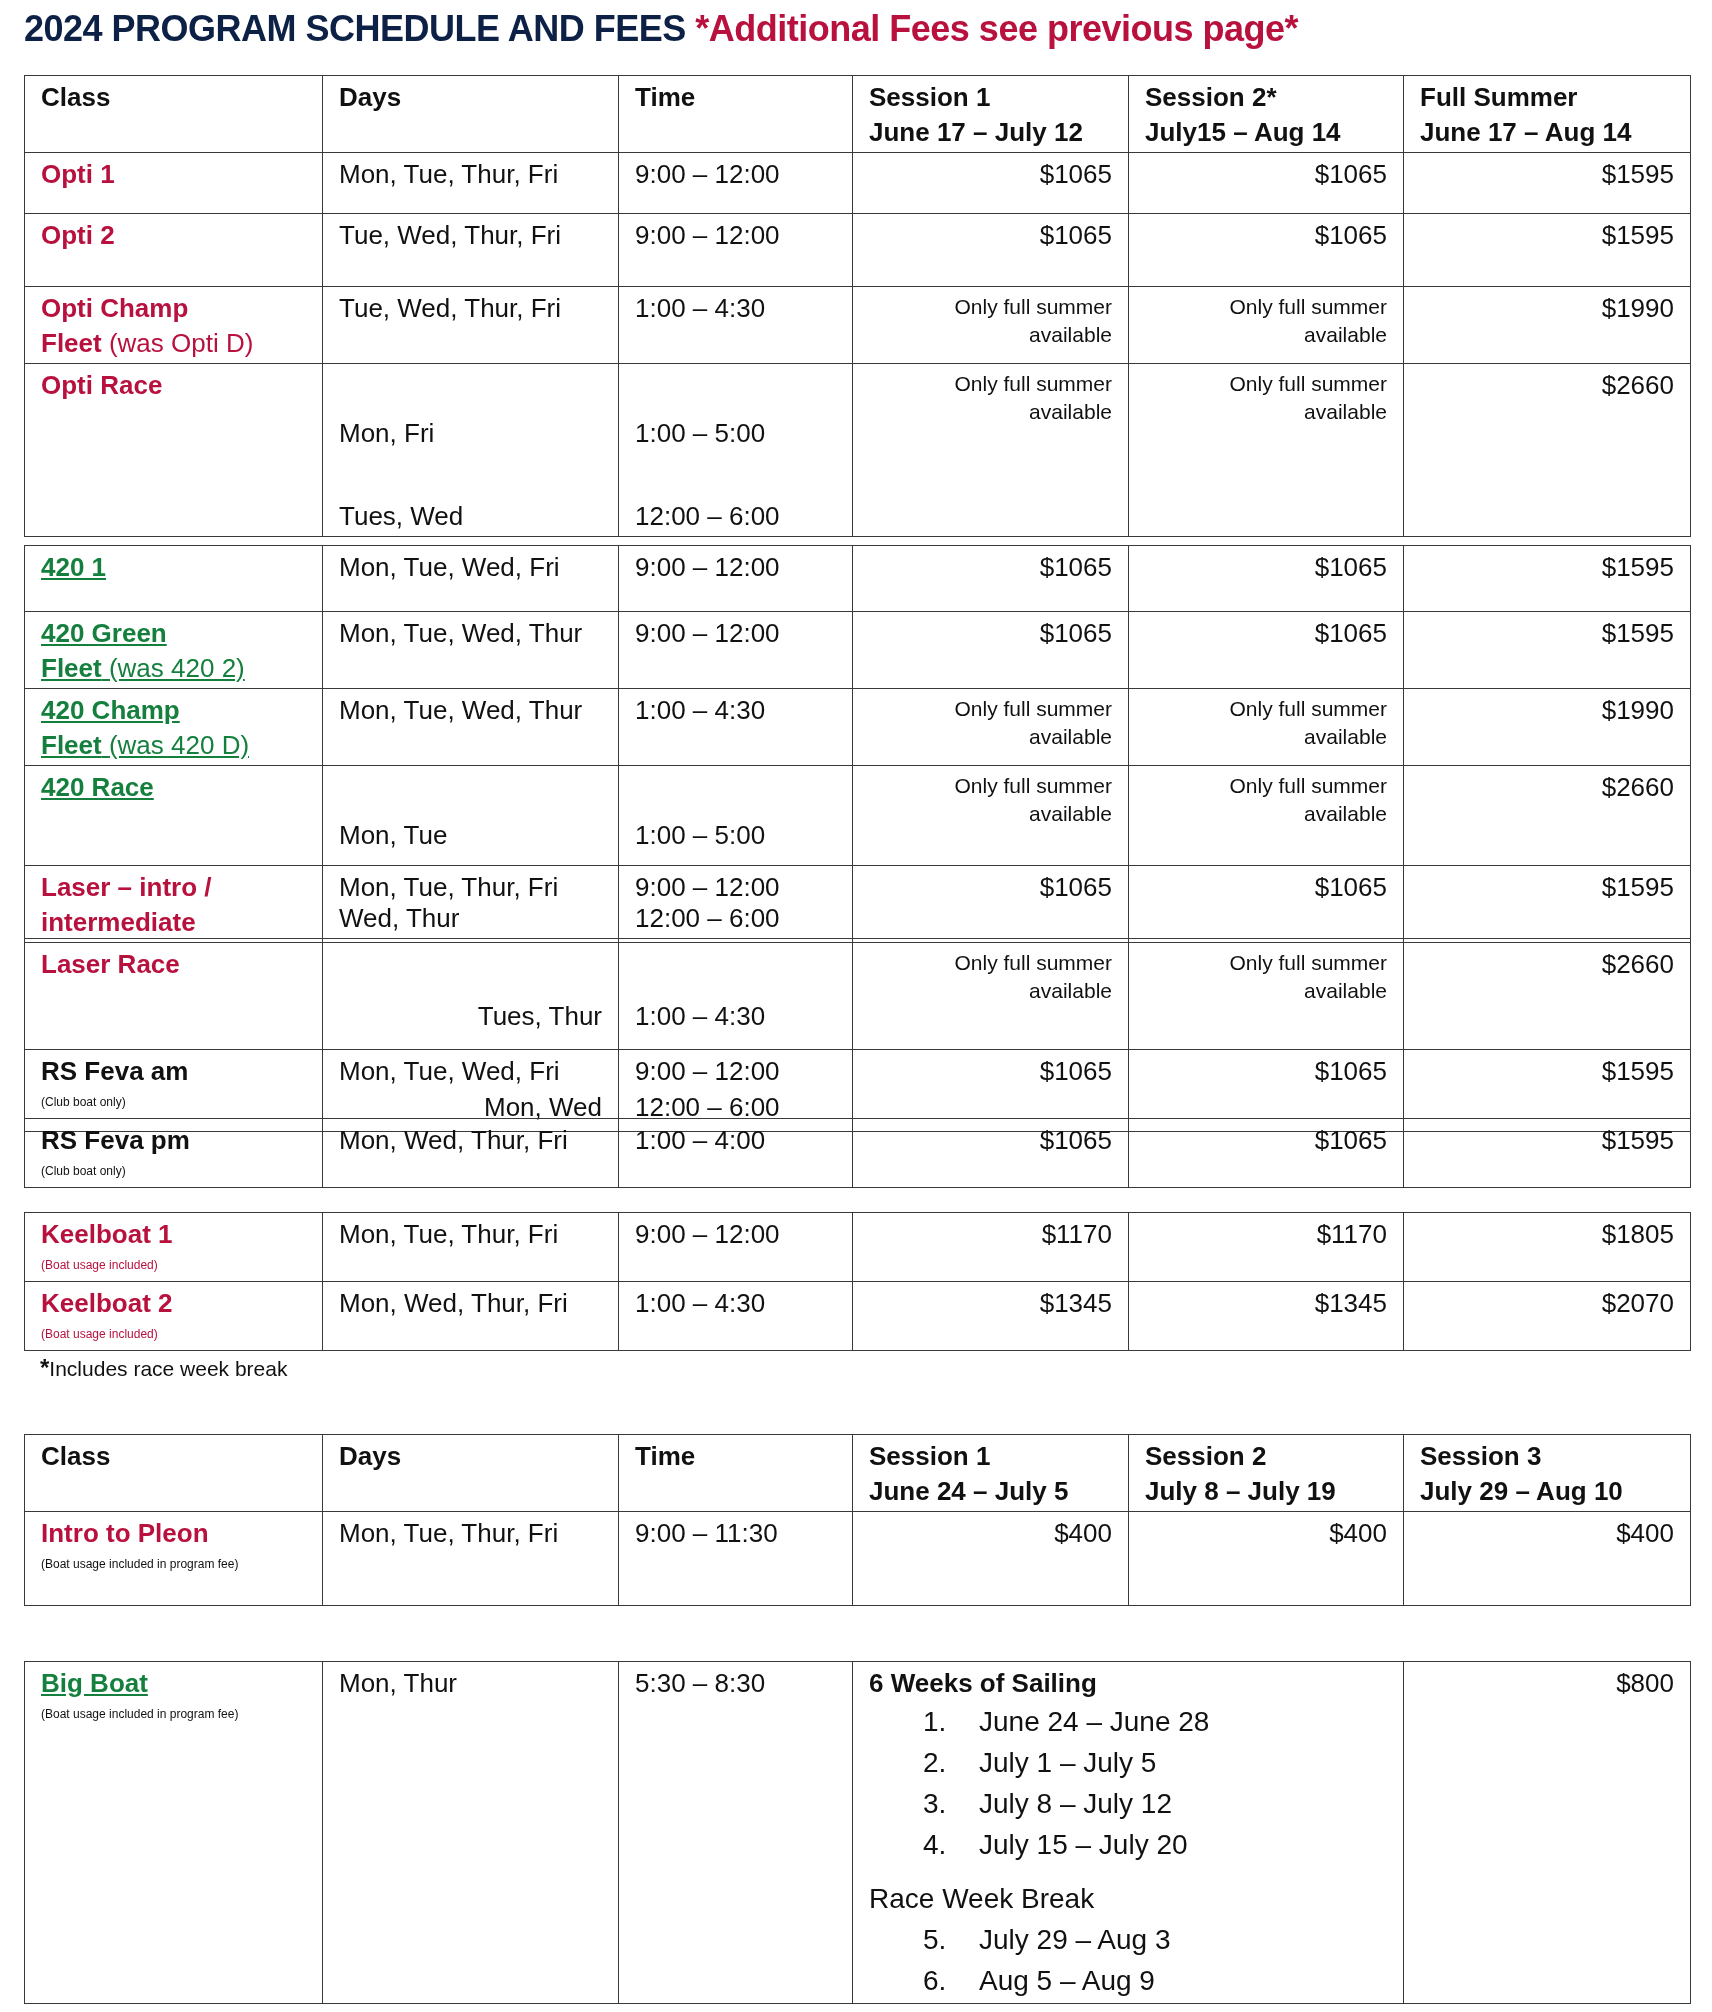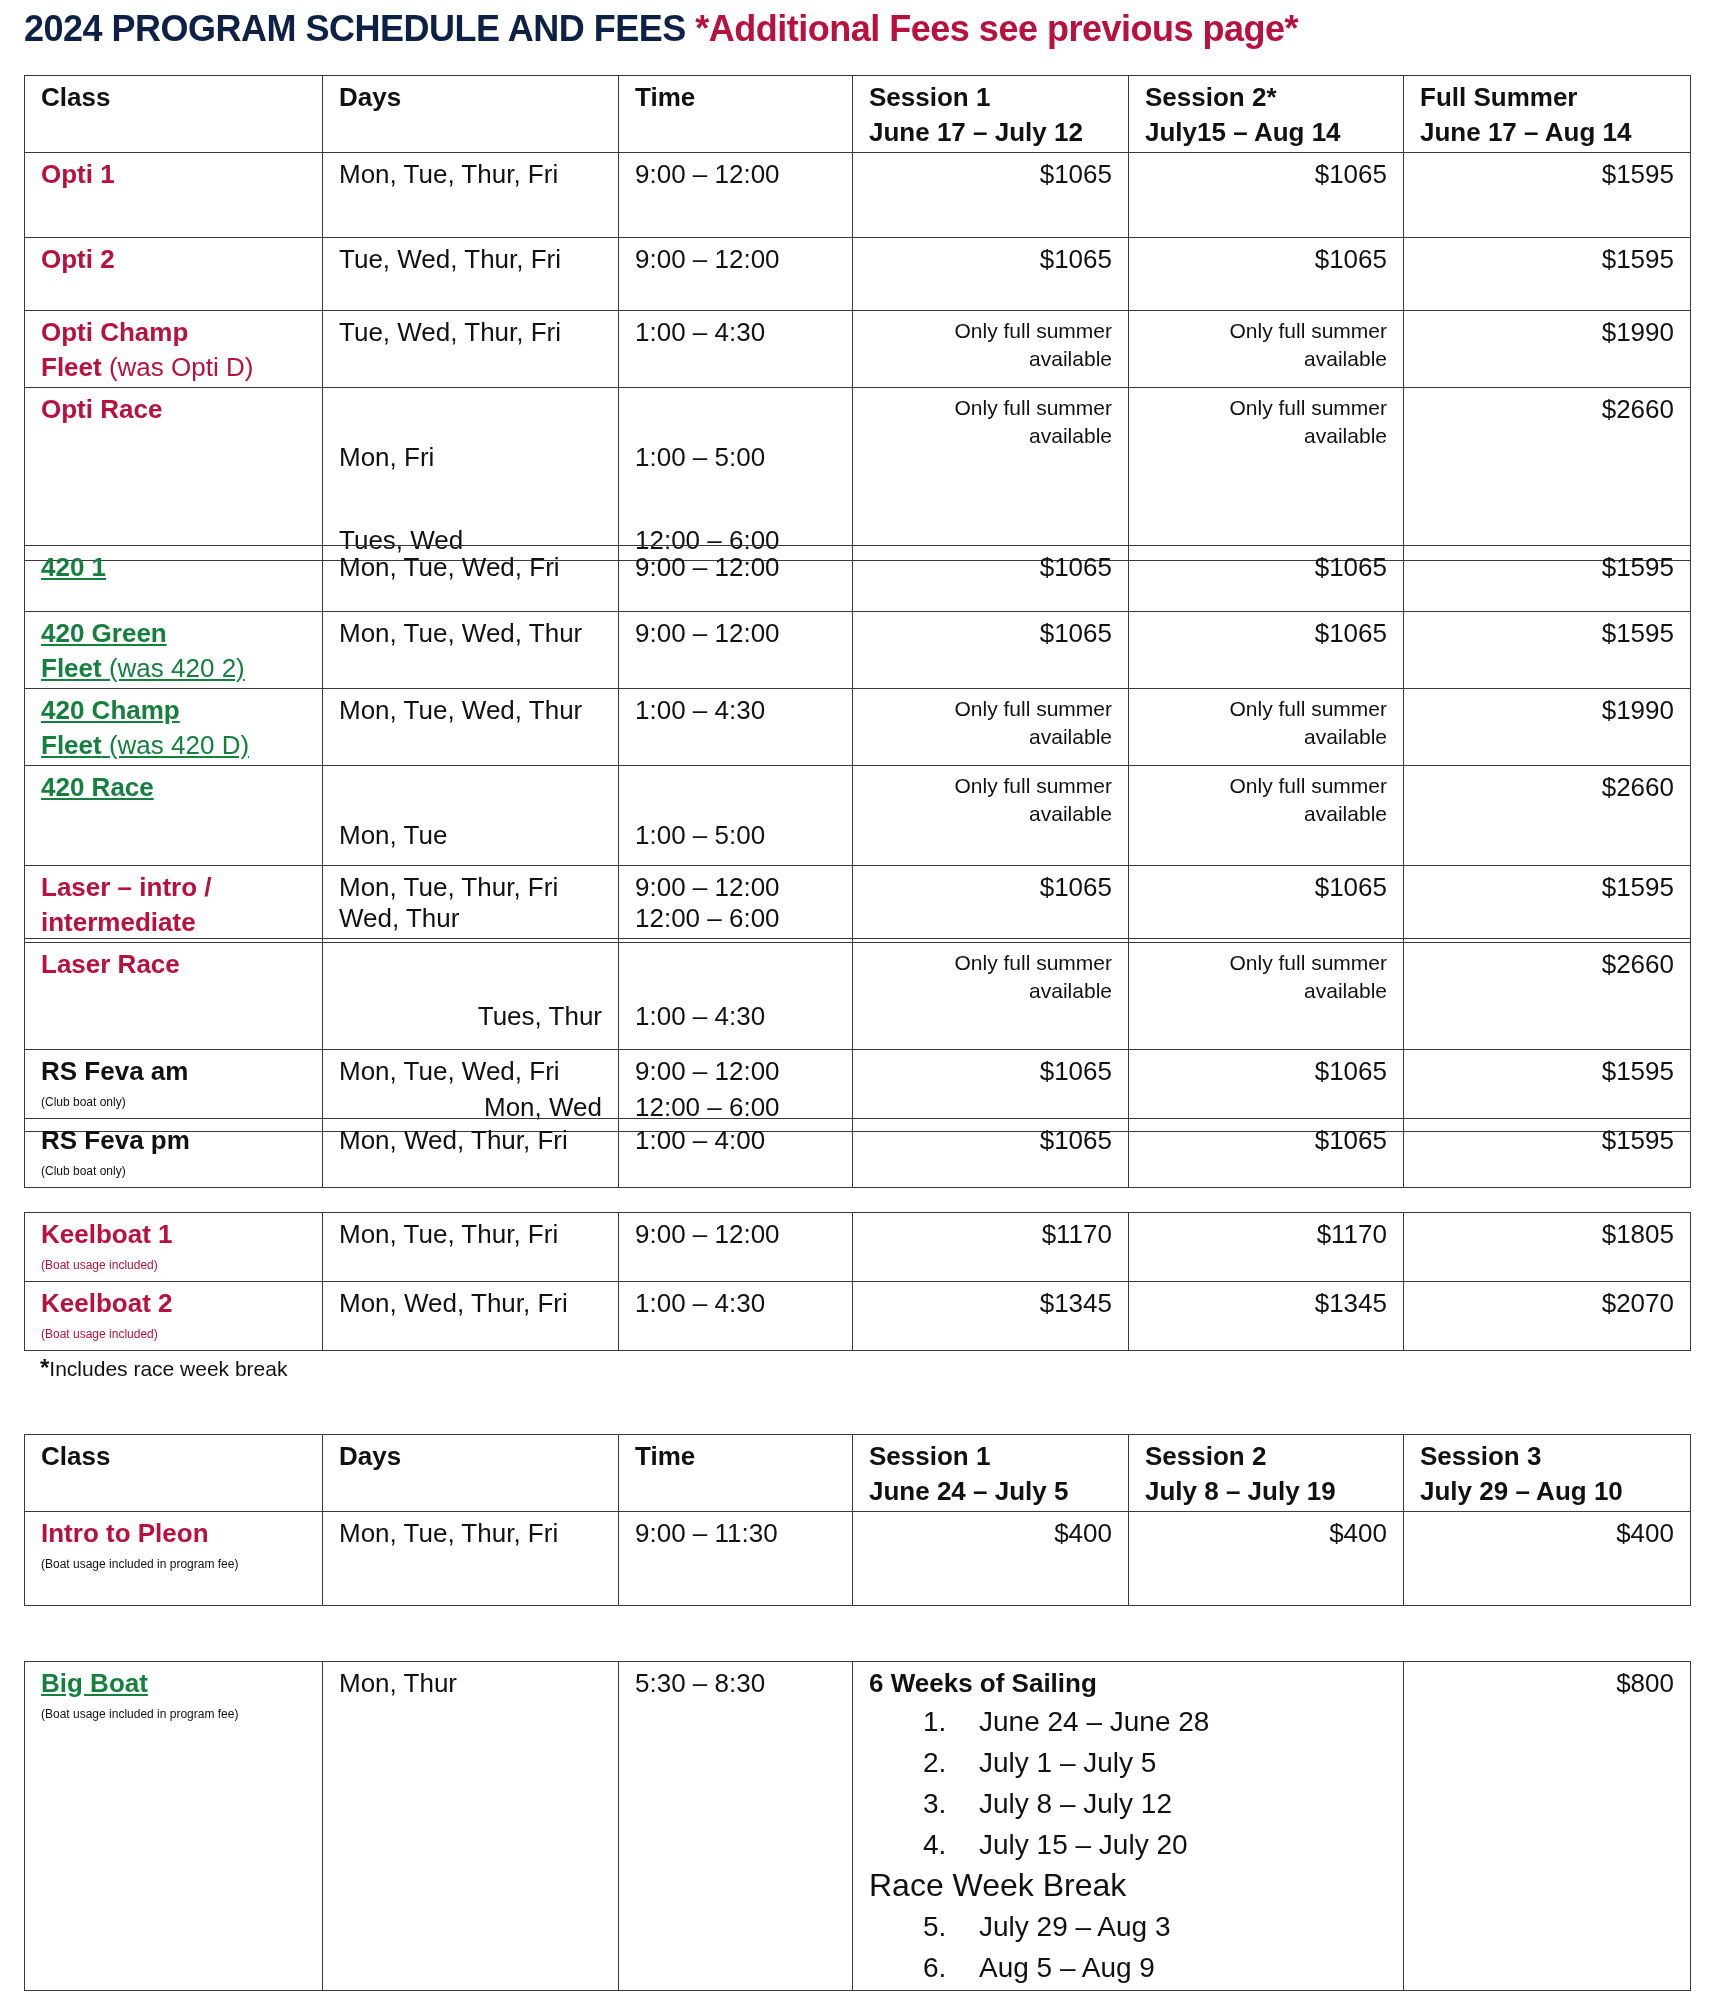--- a/index.html
+++ b/index.html
@@ -46,21 +46,21 @@
   .footnote {
     position: absolute; left: 40px; top: 1354px;
     font-size: 21px; color: #111;
   }
   .footnote .star { font-weight: bold; font-size: 24px; }
 
   .weeks-title { font-weight: bold; display: block; }
   .weeks-list { list-style: none; margin: 0; padding: 0; }
   .weeks-list li { display: block; line-height: 41px; padding-left: 54px; font-size: 28px; }
   .weeks-list li .num { display: inline-block; width: 56px; }
-  .race-break { display: block; line-height: 41px; font-size: 32px; }
+  .race-break { display: block; line-height: 41px; font-size: 28px; margin-top: 13px; }
 </style>
 </head>
 <body>
 
 <div class="page-title">
   <span class="main">2024 PROGRAM SCHEDULE AND FEES</span>
   <span class="note">*Additional Fees see previous page*</span>
 </div>
 
 <table class="sched" style="top:75px;">
@@ -84,21 +84,21 @@
     <th class="hdr">
           <span class="hdr-line">Session 2*</span>
           <span class="hdr-line">July15 – Aug 14</span>
         </th>
     <th class="hdr">
           <span class="hdr-line">Full Summer</span>
           <span class="hdr-line">June 17 – Aug 14</span>
         </th>
   </tr>
 
-  <tr style="height:85px;">
+  <tr style="height:61px;">
     <td>
           <span class="cls-name red">Opti 1</span>
         </td>
     <td>Mon, Tue, Thur, Fri</td>
     <td>9:00 – 12:00</td>
     <td class="fee">$1065</td>
     <td class="fee">$1065</td>
     <td class="fee">$1595</td>
   </tr>
 

